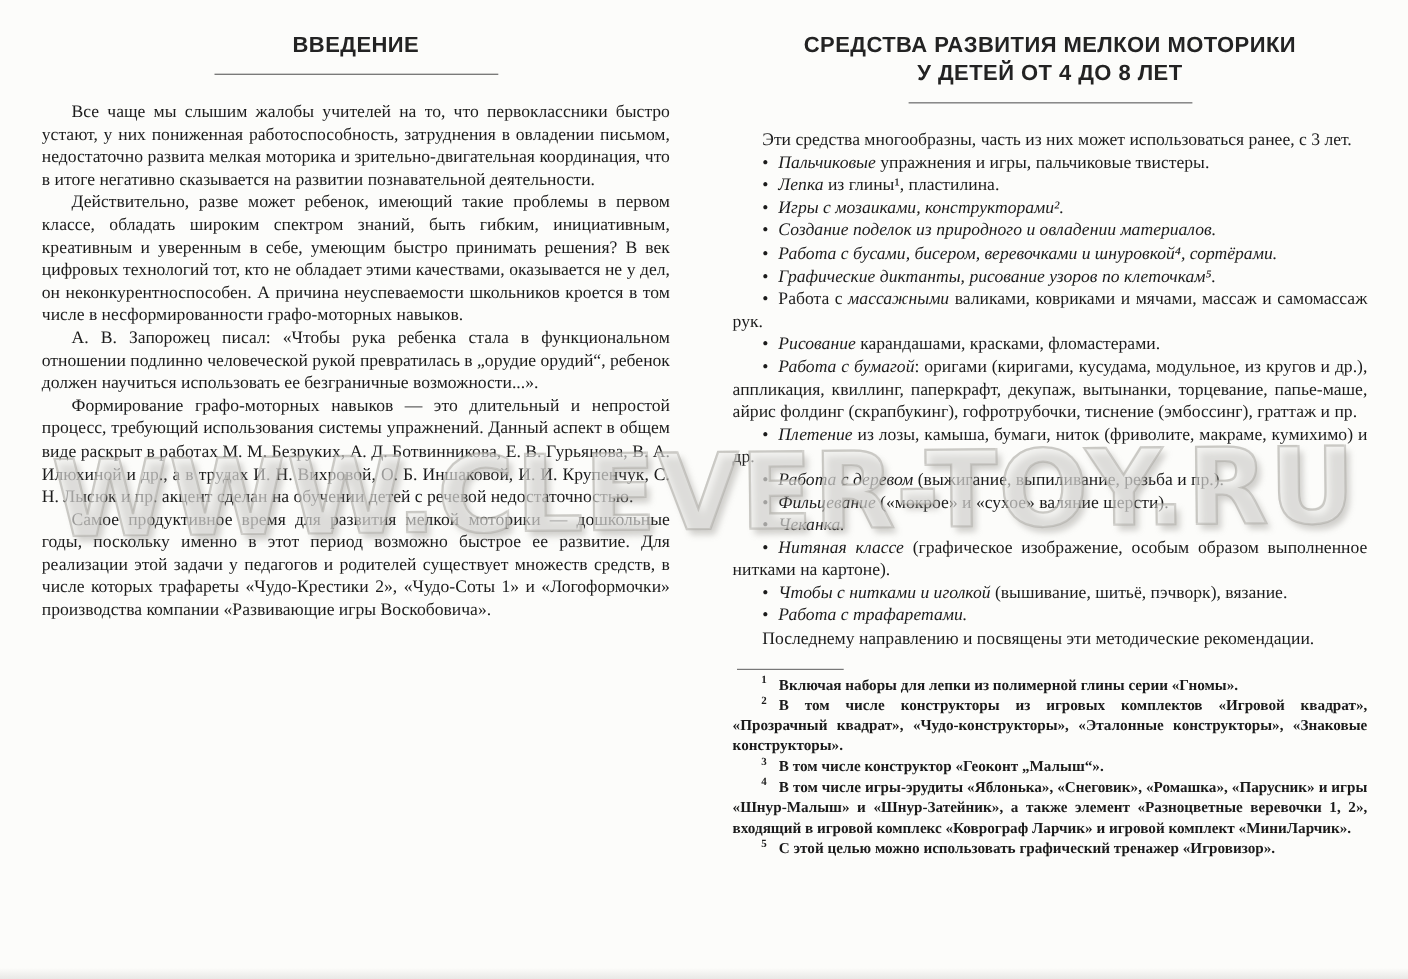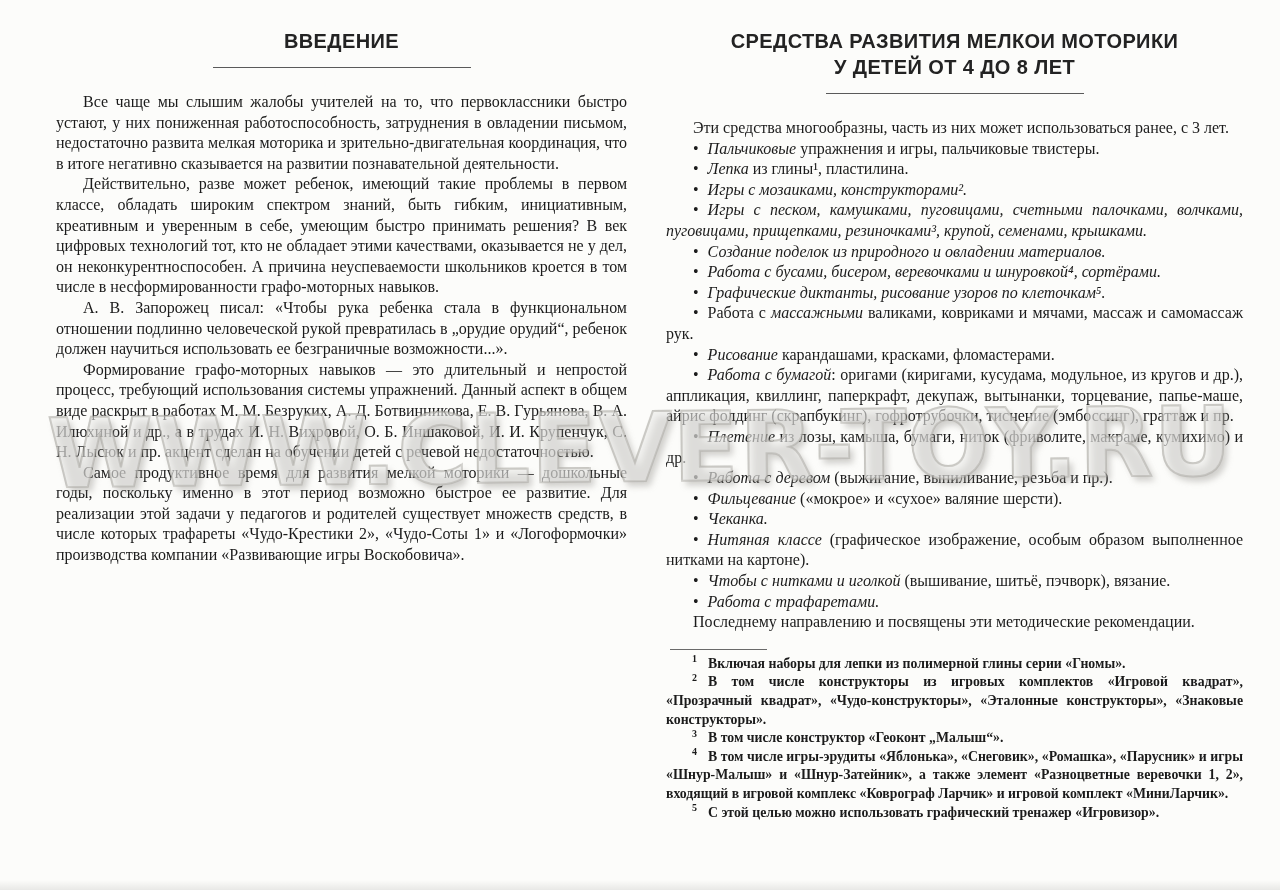--- a/index.html
+++ b/index.html
@@ -7,21 +7,21 @@
     width:1280px; height:890px; overflow:hidden; position:relative;
     background:#fcfcfa;
     font-family:"Liberation Serif", serif;
     color:#1b1b1b;
   }
   .scan-edge-bottom {
     position:absolute; left:0; right:0; bottom:0; height:10px;
     background:linear-gradient(to bottom, rgba(0,0,0,0), rgba(90,90,85,0.12));
   }
   .page { position:absolute; top:28px; }
-  .page-left  { left:56px;  width:571px; }
+  .page-left  { left:38px;  width:571px; }
   .page-right { left:666px; width:577px; }
 
   .page-title {
     font-family:"Liberation Sans", sans-serif;
     font-weight:bold; font-size:20px; line-height:26px;
     text-align:center; color:#232323; letter-spacing:0.4px;
     margin:0;
   }
   .title-rule {
     width:258px; height:0; border:none; border-top:1.6px solid #5a5a5a;
@@ -97,21 +97,20 @@
     <p>Эти средства многообразны, часть из них может использоваться ранее, с 3 лет.</p>
 
     <div>
 
         <p class="bullet-item"><span class="bullet-glyph">•</span><span></span><span class="lead-italic">Пальчиковые</span><span> упражнения и игры, пальчиковые твистеры.</span></p>
 
         <p class="bullet-item"><span class="bullet-glyph">•</span><span></span><span class="lead-italic">Лепка</span><span> из глины¹, пластилина.</span></p>
 
         <p class="bullet-item"><span class="bullet-glyph">•</span><span></span><span class="lead-italic">Игры с мозаиками, конструкторами².</span><span></span></p>
 
-        <p class="bullet-item"><span class="bullet-glyph">•</span><span></span><span class="lead-italic">Игры с песком, камушками, пуговицами, счетными палочками, волчками, пуговицами, прищепками, резиночками³, крупой, семенами, крышками.</span><span></span></p>
 
         <p class="bullet-item"><span class="bullet-glyph">•</span><span></span><span class="lead-italic">Создание поделок из природного и овладении материалов.</span><span></span></p>
 
         <p class="bullet-item"><span class="bullet-glyph">•</span><span></span><span class="lead-italic">Работа с бусами, бисером, веревочками и шнуровкой⁴, сортёрами.</span><span></span></p>
 
         <p class="bullet-item"><span class="bullet-glyph">•</span><span></span><span class="lead-italic">Графические диктанты, рисование узоров по клеточкам⁵.</span><span></span></p>
 
         <p class="bullet-item"><span class="bullet-glyph">•</span><span>Работа с </span><span class="lead-italic">массажными</span><span> валиками, ковриками и мячами, массаж и самомассаж рук.</span></p>
 
         <p class="bullet-item"><span class="bullet-glyph">•</span><span></span><span class="lead-italic">Рисование</span><span> карандашами, красками, фломастерами.</span></p>

